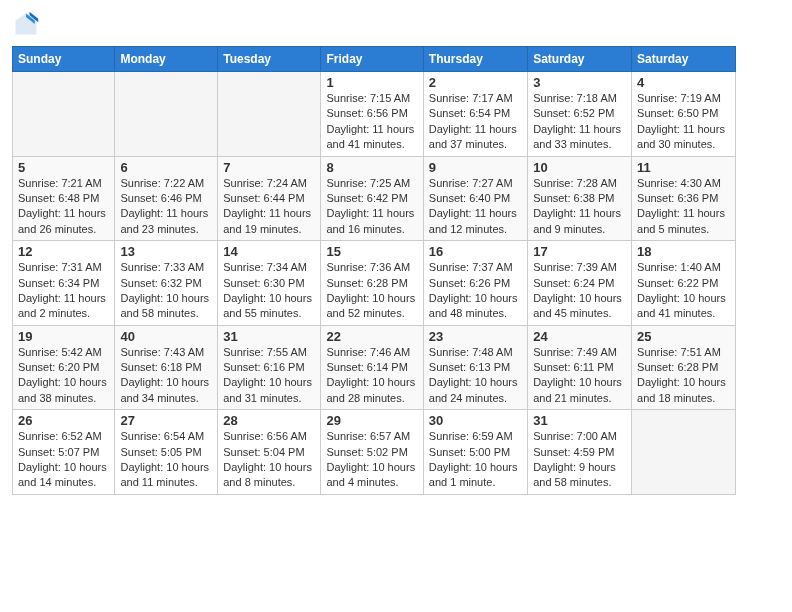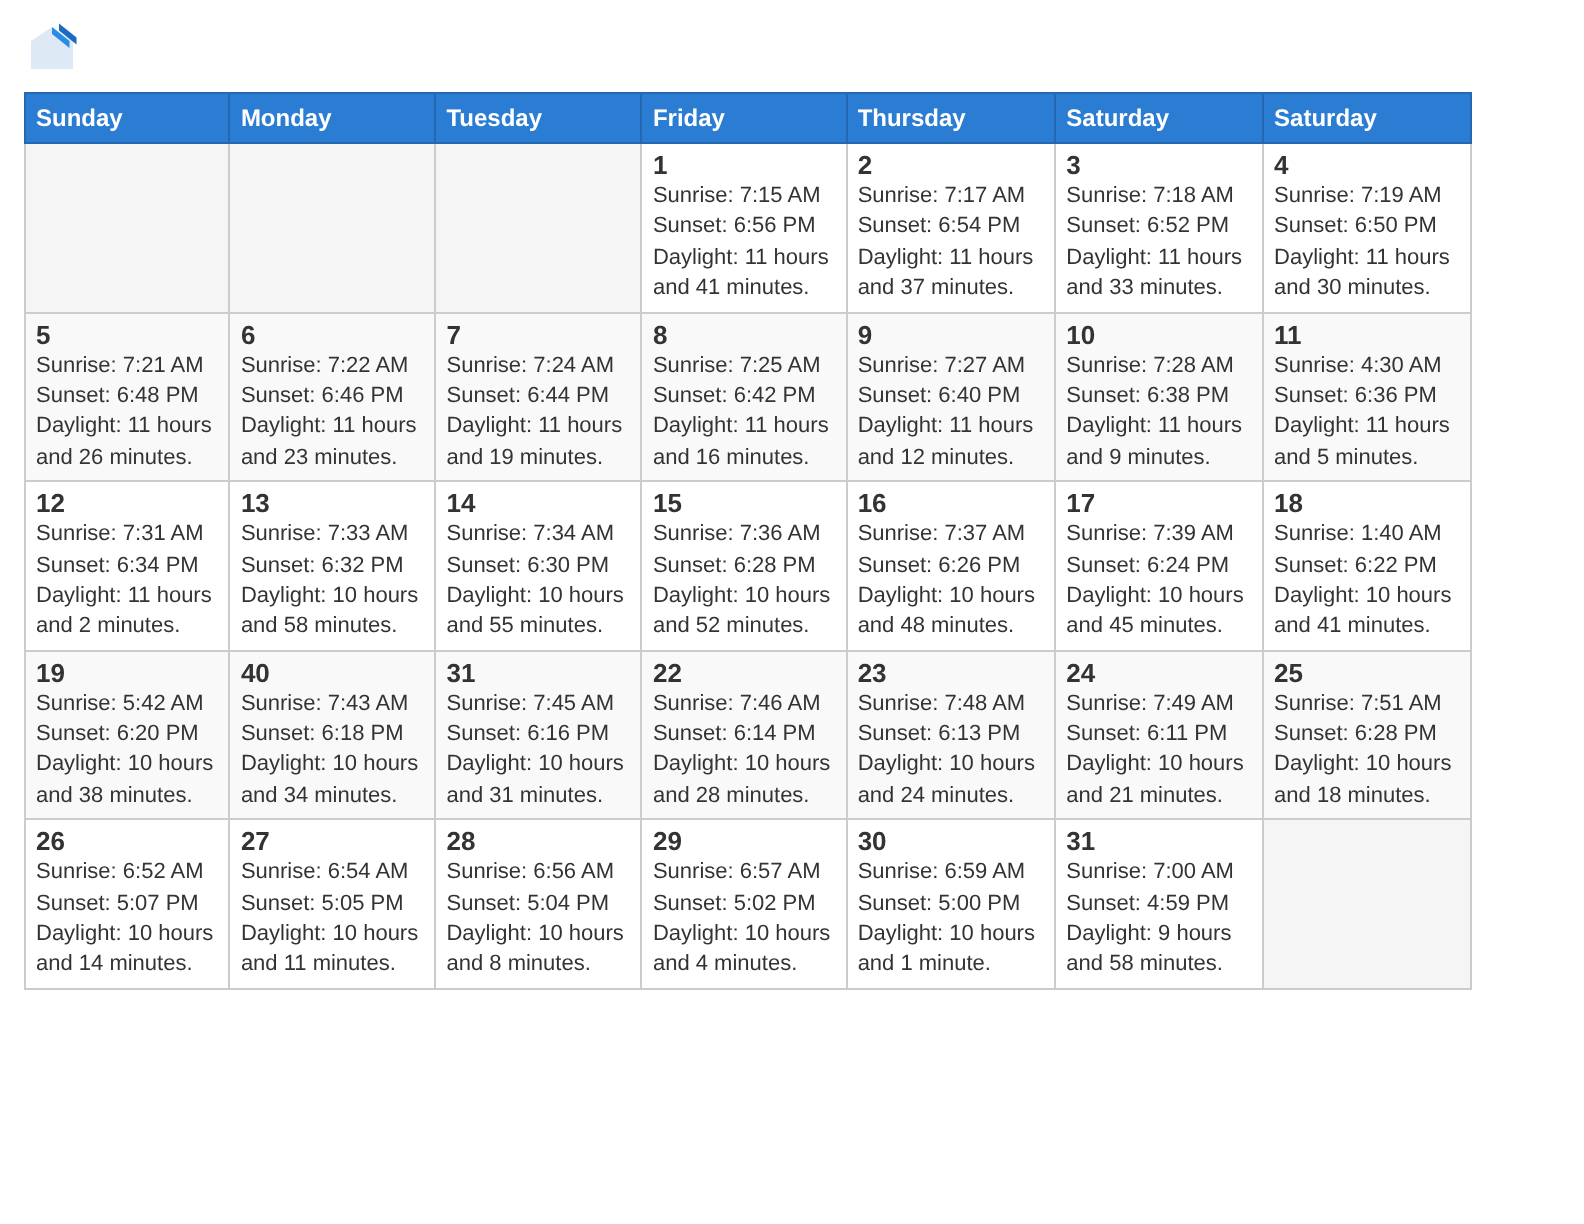--- a/index.html
+++ b/index.html
@@ -265,21 +265,21 @@
 Daylight: 10 hours and 38 minutes.</div>
           </td>
           <td>
             <span class="day-number">40</span>
             <div class="day-info">Sunrise: 7:43 AM
 Sunset: 6:18 PM
 Daylight: 10 hours and 34 minutes.</div>
           </td>
           <td>
             <span class="day-number">31</span>
-            <div class="day-info">Sunrise: 7:45 AM
+            <div class="day-info">Sunrise: 7:55 AM
 Sunset: 6:16 PM
 Daylight: 10 hours and 31 minutes.</div>
           </td>
           <td>
             <span class="day-number">22</span>
             <div class="day-info">Sunrise: 7:46 AM
 Sunset: 6:14 PM
 Daylight: 10 hours and 28 minutes.</div>
           </td>
           <td>

